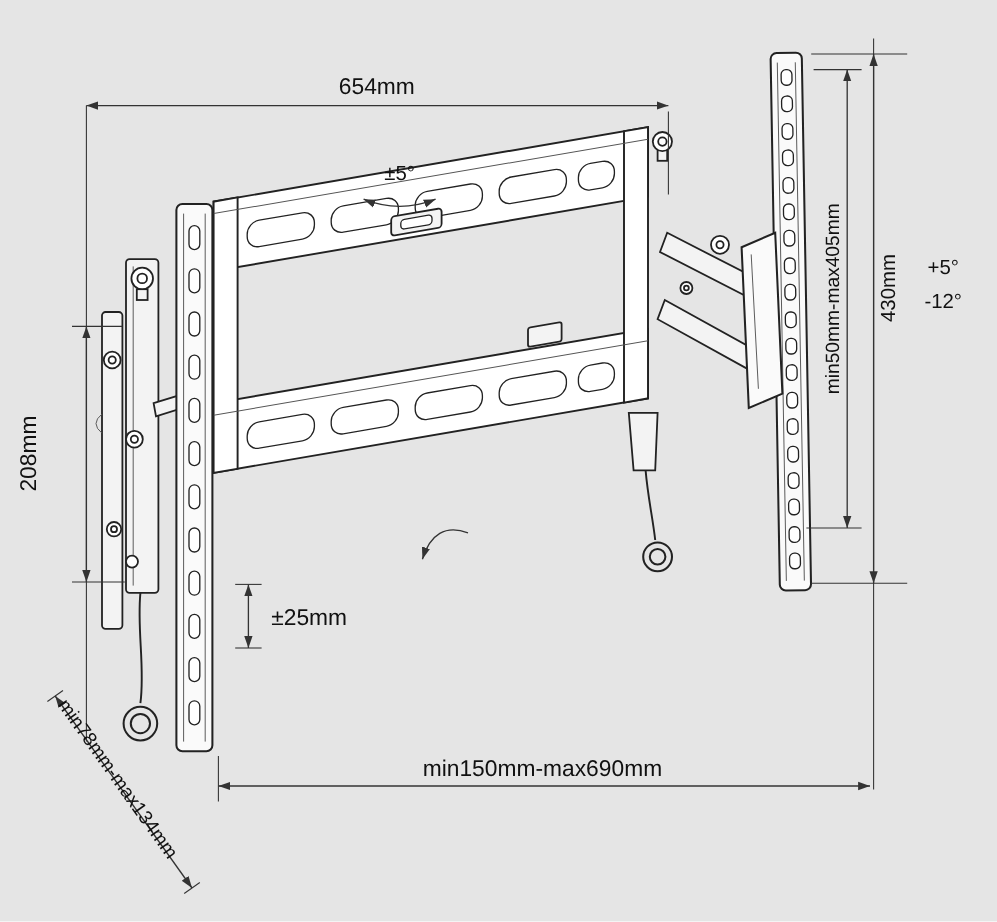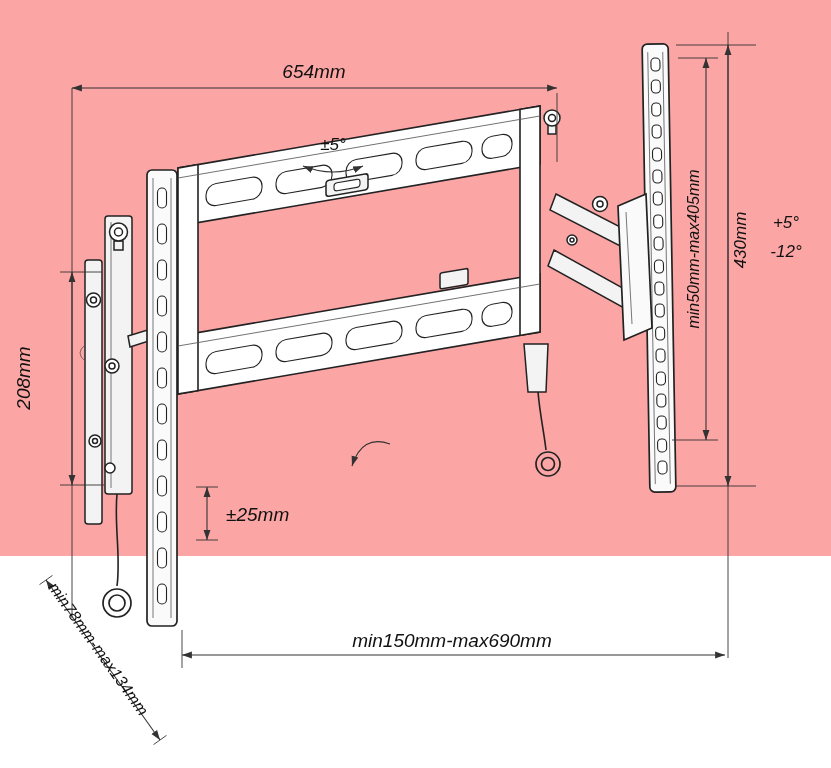--- a/index.html
+++ b/index.html
@@ -1,17 +1,17 @@
 <!DOCTYPE html>
 <html><head>
 <meta charset="utf-8">
 <style>
   html,body { margin:0; padding:0; background:#ffffff; }
   body { width:831px; height:768px; font-family:"Liberation Sans", sans-serif; }
-  #stage { width:831px; height:556px; position:relative; background:#fca5a5;font-style:italic; }
+  #stage { width:831px; height:768px; position:relative; background:#e5e5e5; }
   svg { display:block; }
 
   .part       { fill:#ffffff; stroke:#222222; stroke-width:1.6; }
   .part-light { fill:#f3f3f3; stroke:#222222; stroke-width:1.5; }
   .part-lighter{ fill:#fafafa; stroke:#222222; stroke-width:1.7; }
   .slot       { fill:#ffffff; stroke:#222222; stroke-width:1.1; }
   .detail     { fill:none; stroke:#555555; stroke-width:0.8; }
   .knob       { fill:#ffffff; stroke:#222222; stroke-width:1.5; }
   .cord       { fill:none; stroke:#222222; stroke-width:1.6; }
   .ring       { fill:none; stroke:#222222; stroke-width:1.7; }

